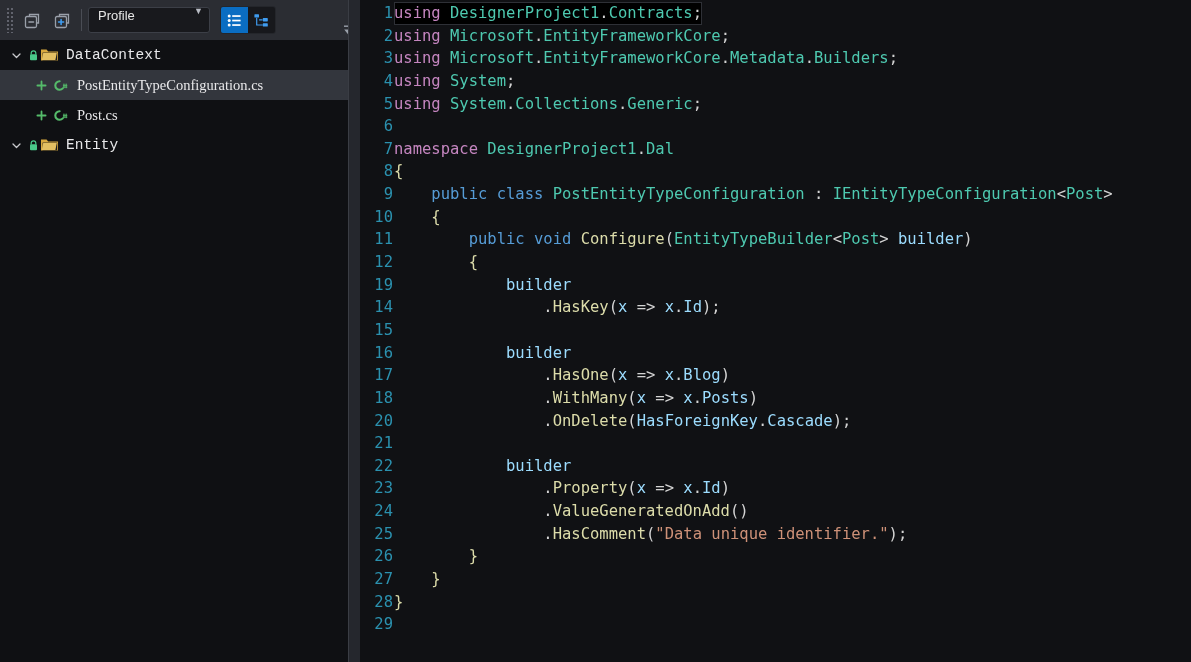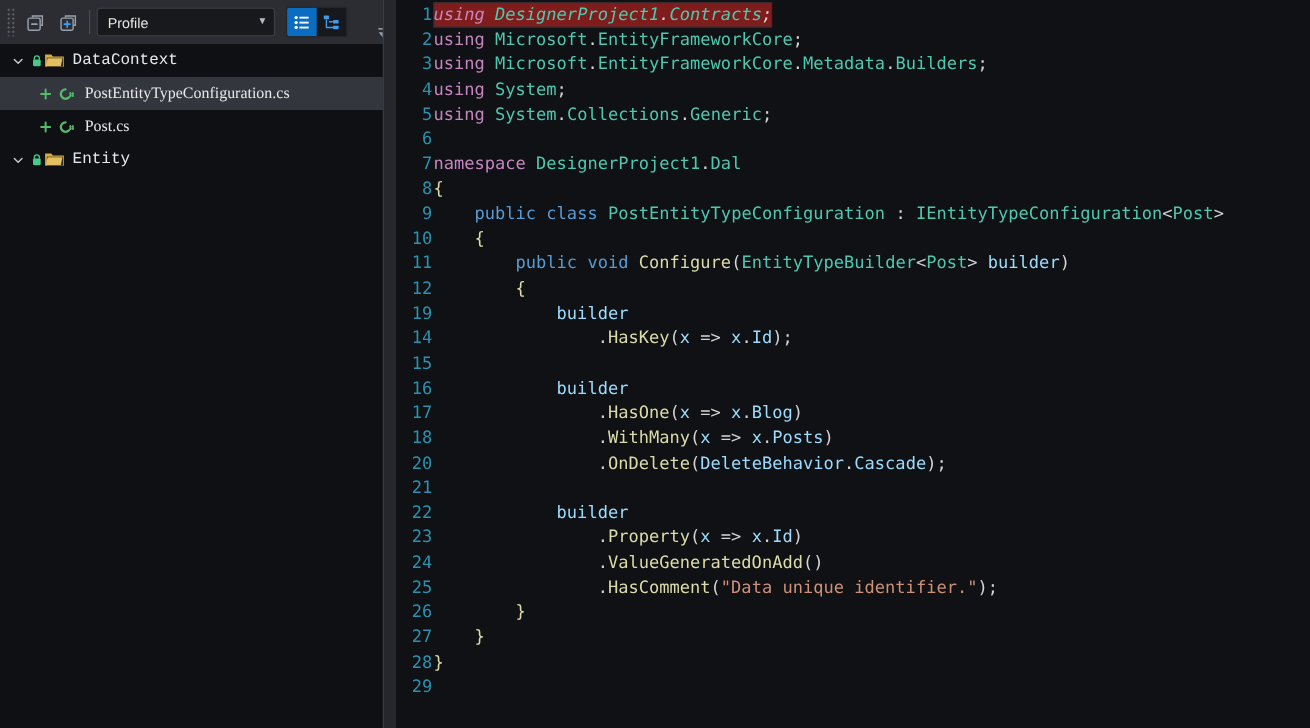--- a/index.html
+++ b/index.html
@@ -57,27 +57,27 @@
     justify-content: center;
     border-radius: 2px;
   }
   .tb-sep {
     width: 1px;
     height: 22px;
     background: #4a4d55;
     margin: 0 6px 0 4px;
   }
   .profile-select {
-    width: 162px;
+    width: 122px;
     height: 26px;
     background: #18191d;
     border: 1px solid #3c3f47;
     border-radius: 3px;
     display: flex;
-    align-items: center;
+    align-items: flex-start;
     justify-content: space-between;
     padding: 0 6px 0 9px;
     box-sizing: border-box;
     color: #e6e6e6;
     font-size: 13px;
   }
   .profile-select .chev {
     color: #b8bcc4;
     font-size: 9px;
     line-height: 1;
@@ -183,23 +183,22 @@
     padding-right: 1px;
     box-sizing: border-box;
     user-select: none;
   }
   .ln-text {
     color: #d4d4d4;
     white-space: pre;
     font-family: "DejaVu Sans Mono", monospace;
   }
   .ln-row.hl .ln-text {
-    background: #7f1d1d;
+    background: #000000;
     box-shadow: inset 0 0 0 1px #2e3036;
-    font-style: italic;
   }
 
   
   .t-kw    { color: #c586c0; }  
   .t-kw2   { color: #569cd6; }  
   .t-type  { color: #4ec9b0; }  
   .t-fn    { color: #dcdcaa; }  
   .t-var   { color: #9cdcfe; }  
   .t-str   { color: #ce9178; }  
   .t-pn    { color: #d4d4d4; }  
@@ -373,21 +372,21 @@
         <div class="ln-row"><span class="ln-num">9</span><span class="ln-text"><span class="t-pn">    </span><span class="t-kw2">public</span><span class="t-pn"> </span><span class="t-kw2">class</span><span class="t-pn"> </span><span class="t-type">PostEntityTypeConfiguration</span><span class="t-pn"> : </span><span class="t-type">IEntityTypeConfiguration</span><span class="t-pn">&lt;</span><span class="t-type">Post</span><span class="t-pn">&gt;</span></span></div>
         <div class="ln-row"><span class="ln-num">10</span><span class="ln-text"><span class="t-pn">    </span><span class="t-brace">{</span></span></div>
         <div class="ln-row"><span class="ln-num">11</span><span class="ln-text"><span class="t-pn">        </span><span class="t-kw2">public</span><span class="t-pn"> </span><span class="t-kw2">void</span><span class="t-pn"> </span><span class="t-fn">Configure</span><span class="t-pn">(</span><span class="t-type">EntityTypeBuilder</span><span class="t-pn">&lt;</span><span class="t-type">Post</span><span class="t-pn">&gt; </span><span class="t-var">builder</span><span class="t-pn">)</span></span></div>
         <div class="ln-row"><span class="ln-num">12</span><span class="ln-text"><span class="t-pn">        </span><span class="t-brace">{</span></span></div>
         <div class="ln-row"><span class="ln-num">19</span><span class="ln-text"><span class="t-pn">            </span><span class="t-var">builder</span></span></div>
         <div class="ln-row"><span class="ln-num">14</span><span class="ln-text"><span class="t-pn">                .</span><span class="t-fn">HasKey</span><span class="t-pn">(</span><span class="t-var">x</span><span class="t-pn"> =&gt; </span><span class="t-var">x</span><span class="t-pn">.</span><span class="t-var">Id</span><span class="t-pn">);</span></span></div>
         <div class="ln-row"><span class="ln-num">15</span><span class="ln-text"></span></div>
         <div class="ln-row"><span class="ln-num">16</span><span class="ln-text"><span class="t-pn">            </span><span class="t-var">builder</span></span></div>
         <div class="ln-row"><span class="ln-num">17</span><span class="ln-text"><span class="t-pn">                .</span><span class="t-fn">HasOne</span><span class="t-pn">(</span><span class="t-var">x</span><span class="t-pn"> =&gt; </span><span class="t-var">x</span><span class="t-pn">.</span><span class="t-var">Blog</span><span class="t-pn">)</span></span></div>
         <div class="ln-row"><span class="ln-num">18</span><span class="ln-text"><span class="t-pn">                .</span><span class="t-fn">WithMany</span><span class="t-pn">(</span><span class="t-var">x</span><span class="t-pn"> =&gt; </span><span class="t-var">x</span><span class="t-pn">.</span><span class="t-var">Posts</span><span class="t-pn">)</span></span></div>
-        <div class="ln-row"><span class="ln-num">20</span><span class="ln-text"><span class="t-pn">                .</span><span class="t-fn">OnDelete</span><span class="t-pn">(</span><span class="t-var">DeleteBehavior</span><span class="t-pn">.</span><span class="t-var">Cascade</span><span class="t-pn">);</span></span></div>
+        <div class="ln-row"><span class="ln-num">20</span><span class="ln-text"><span class="t-pn">                .</span><span class="t-fn">OnDelete</span><span class="t-pn">(</span><span class="t-var">HasForeignKey</span><span class="t-pn">.</span><span class="t-var">Cascade</span><span class="t-pn">);</span></span></div>
         <div class="ln-row"><span class="ln-num">21</span><span class="ln-text"></span></div>
         <div class="ln-row"><span class="ln-num">22</span><span class="ln-text"><span class="t-pn">            </span><span class="t-var">builder</span></span></div>
         <div class="ln-row"><span class="ln-num">23</span><span class="ln-text"><span class="t-pn">                .</span><span class="t-fn">Property</span><span class="t-pn">(</span><span class="t-var">x</span><span class="t-pn"> =&gt; </span><span class="t-var">x</span><span class="t-pn">.</span><span class="t-var">Id</span><span class="t-pn">)</span></span></div>
         <div class="ln-row"><span class="ln-num">24</span><span class="ln-text"><span class="t-pn">                .</span><span class="t-fn">ValueGeneratedOnAdd</span><span class="t-pn">()</span></span></div>
         <div class="ln-row"><span class="ln-num">25</span><span class="ln-text"><span class="t-pn">                .</span><span class="t-fn">HasComment</span><span class="t-pn">(</span><span class="t-str">"Data unique identifier."</span><span class="t-pn">);</span></span></div>
         <div class="ln-row"><span class="ln-num">26</span><span class="ln-text"><span class="t-pn">        </span><span class="t-brace">}</span></span></div>
         <div class="ln-row"><span class="ln-num">27</span><span class="ln-text"><span class="t-pn">    </span><span class="t-brace">}</span></span></div>
         <div class="ln-row"><span class="ln-num">28</span><span class="ln-text"><span class="t-brace">}</span></span></div>
         <div class="ln-row"><span class="ln-num">29</span><span class="ln-text"></span></div>
       </div>

